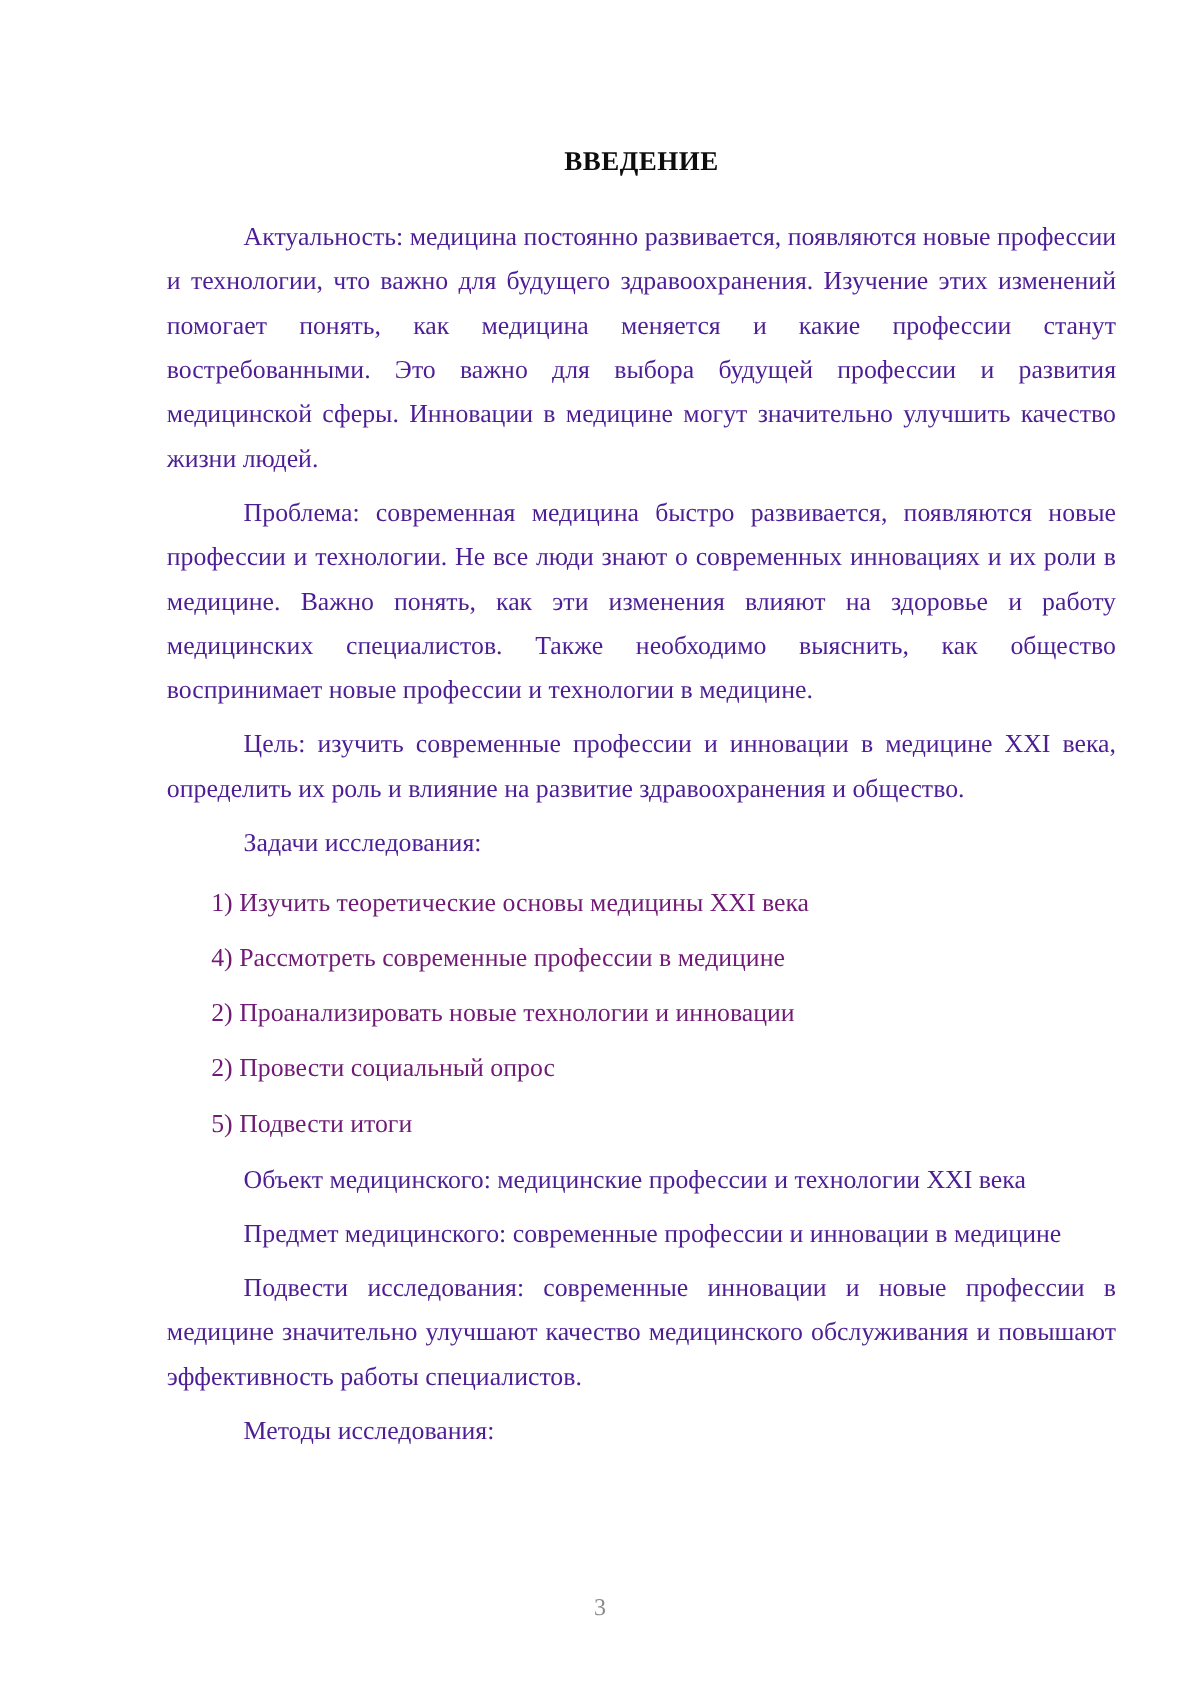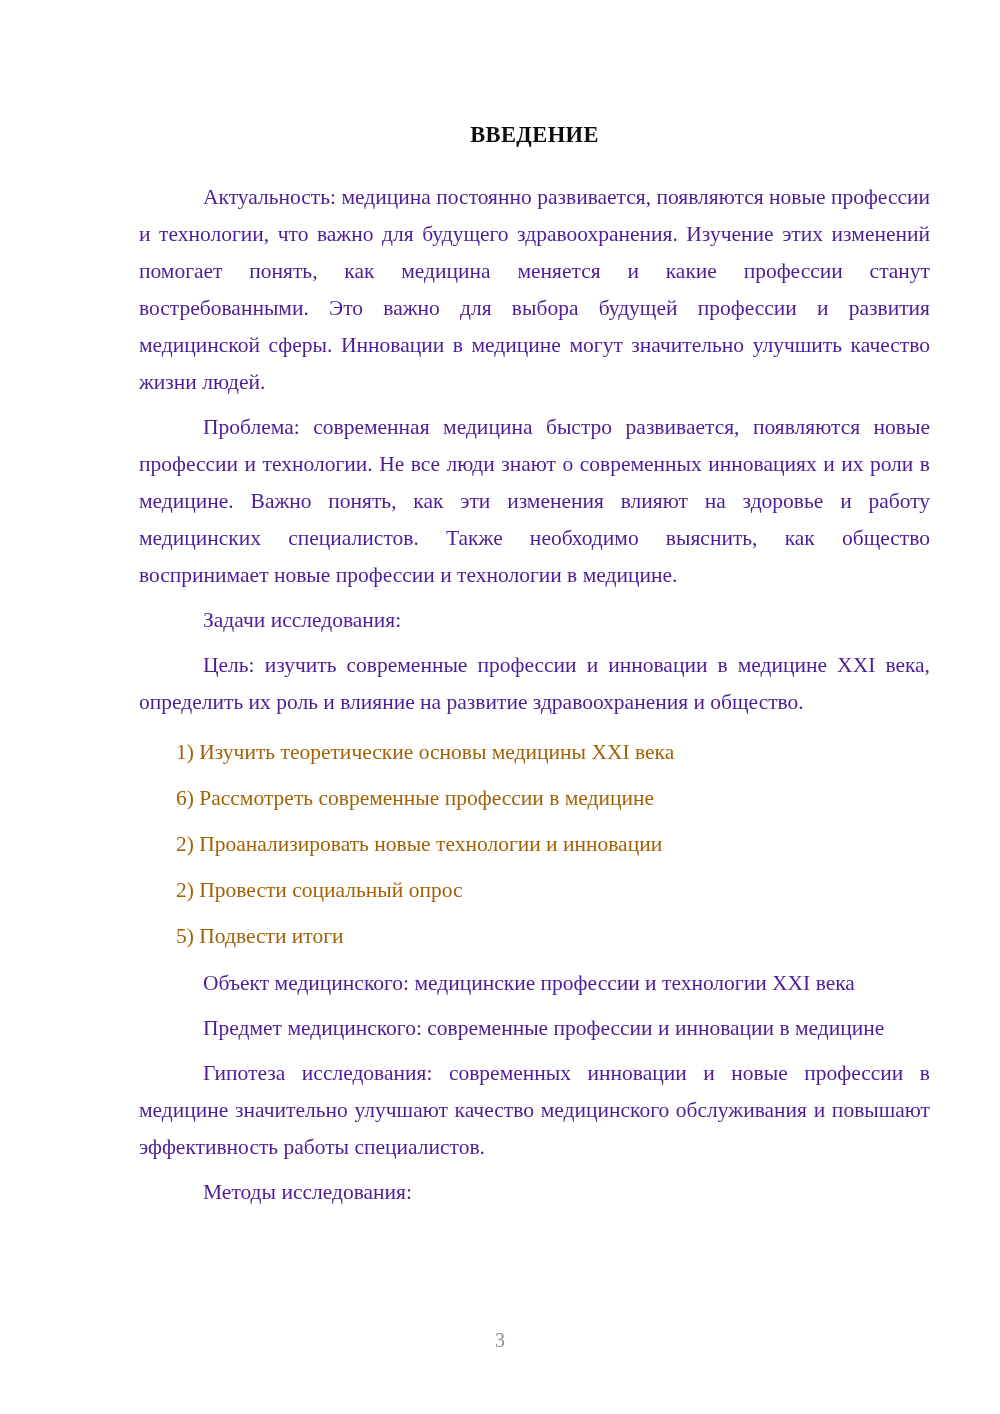--- a/index.html
+++ b/index.html
@@ -63,21 +63,21 @@
     list-style: none;
     margin: 6px 0 6px 0;
     padding: 0;
   }
 
   .list-item {
     font-size: 21.5px;
     line-height: 46px;
     text-align: left;
     padding-left: 37px;
-    color: #a16207;
+    color: #701a75;
     white-space: nowrap;
   }
 
   .page-number {
     position: absolute;
     left: 0;
     top: 1330px;
     width: 1000px;
     text-align: center;
     font-size: 20px;
@@ -91,37 +91,37 @@
 <div class="page">
 
   <div class="content">
 
     <h1 class="doc-heading">ВВЕДЕНИЕ</h1>
 
     <p class="para">Актуальность: медицина постоянно развивается, появляются новые профессии и технологии, что важно для будущего здравоохранения. Изучение этих изменений помогает понять, как медицина меняется и какие профессии станут востребованными. Это важно для выбора будущей профессии и развития медицинской сферы. Инновации в медицине могут значительно улучшить качество жизни людей.</p>
 
     <p class="para">Проблема: современная медицина быстро развивается, появляются новые профессии и технологии. Не все люди знают о современных инновациях и их роли в медицине. Важно понять, как эти изменения влияют на здоровье и работу медицинских специалистов. Также необходимо выяснить, как общество воспринимает новые профессии и технологии в медицине.</p>
 
+    <p class="para">Цель: изучить современные профессии и инновации в медицине XXI века, определить их роль и влияние на развитие здравоохранения и общество.</p>
+
     <p class="para">Задачи исследования:</p>
-
-    <p class="para">Цель: изучить современные профессии и инновации в медицине XXI века, определить их роль и влияние на развитие здравоохранения и общество.</p>
 
     <ul class="list">
       <li class="list-item">1) Изучить теоретические основы медицины XXI века</li>
-      <li class="list-item">6) Рассмотреть современные профессии в медицине</li>
+      <li class="list-item">4) Рассмотреть современные профессии в медицине</li>
       <li class="list-item">2) Проанализировать новые технологии и инновации</li>
       <li class="list-item">2) Провести социальный опрос</li>
       <li class="list-item">5) Подвести итоги</li>
     </ul>
 
     <p class="para">Объект медицинского: медицинские профессии и технологии XXI века</p>
 
     <p class="para">Предмет медицинского: современные профессии и инновации в медицине</p>
 
-    <p class="para">Гипотеза исследования: современных инновации и новые профессии в медицине значительно улучшают качество медицинского обслуживания и повышают эффективность работы специалистов.</p>
+    <p class="para">Подвести исследования: современные инновации и новые профессии в медицине значительно улучшают качество медицинского обслуживания и повышают эффективность работы специалистов.</p>
 
     <p class="para last-block">Методы исследования:</p>
 
   </div>
 
   <div class="page-number">3</div>
 
 </div>
 
 </body></html>

